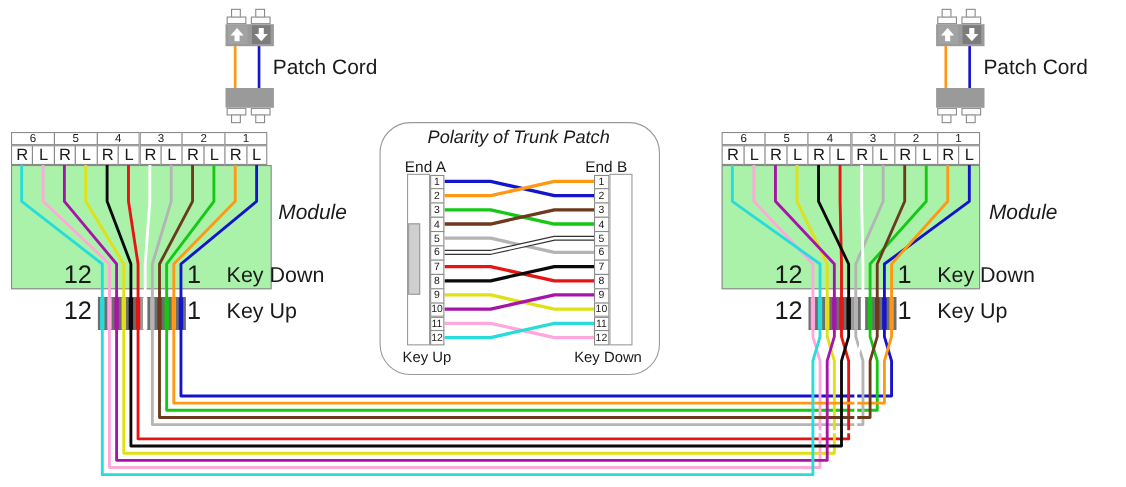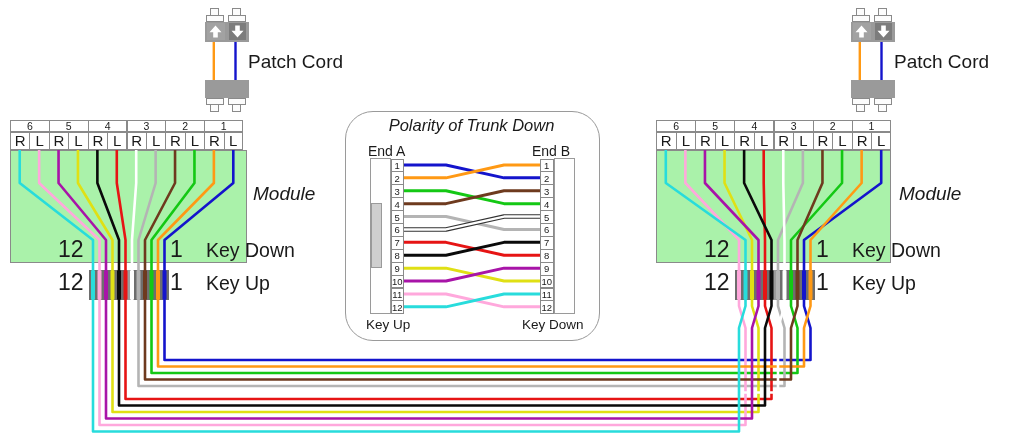--- a/index.html
+++ b/index.html
@@ -199,21 +199,21 @@
       <div class="pblock" style="left: 850.5px; top: 80px; width: 44px; height: 17.5px;"></div>
       <div class="ptab" style="left: 852px; top: 97.5px; width: 18px; height: 7px;"></div>
       <div class="ptab" style="left: 874px; top: 97.5px; width: 18px; height: 7px;"></div>
       <div class="ptab" style="left: 856px; top: 104.2px; width: 9px; height: 8px;"></div>
       <div class="ptab" style="left: 878px; top: 104.2px; width: 9px; height: 8px;"></div>
       <div class="lbl patchlbl" style="left: 894px; top: 51px;">Patch Cord</div>
     </div>
 
   <div id="trunk-box">
     <div class="boxframe" style="left:345px;top:111px;width:253px;height:228px;"></div>
-    <div class="lbl boxtitle" style="left:345px;top:116px;width:253px;text-align:center;">Polarity of Trunk Down</div>
+    <div class="lbl boxtitle" style="left:345px;top:116px;width:253px;text-align:center;">Polarity of Trunk Patch</div>
     <div class="lbl endlbl" style="left:368px;top:143px;">End A</div>
     <div class="lbl endlbl" style="left:532px;top:143px;">End B</div>
     <div class="body-rect" style="left:370px;top:158px;width:21px;height:156px;"></div>
     <div class="key-rect" style="left:370.5px;top:203px;width:11px;height:65px;"></div>
     <div class="body-rect" style="left:553.5px;top:158px;width:21px;height:156px;"></div>
     <div id="rowcells-a">
         <div class="cell rowcell" style="left: 390.5px; top: 158.5px; width: 13.5px; height: 13.9px;">1</div>
         <div class="cell rowcell" style="left: 390.5px; top: 171.4px; width: 13.5px; height: 13.9px;">2</div>
         <div class="cell rowcell" style="left: 390.5px; top: 184.3px; width: 13.5px; height: 13.9px;">3</div>
         <div class="cell rowcell" style="left: 390.5px; top: 197.2px; width: 13.5px; height: 13.9px;">4</div>

